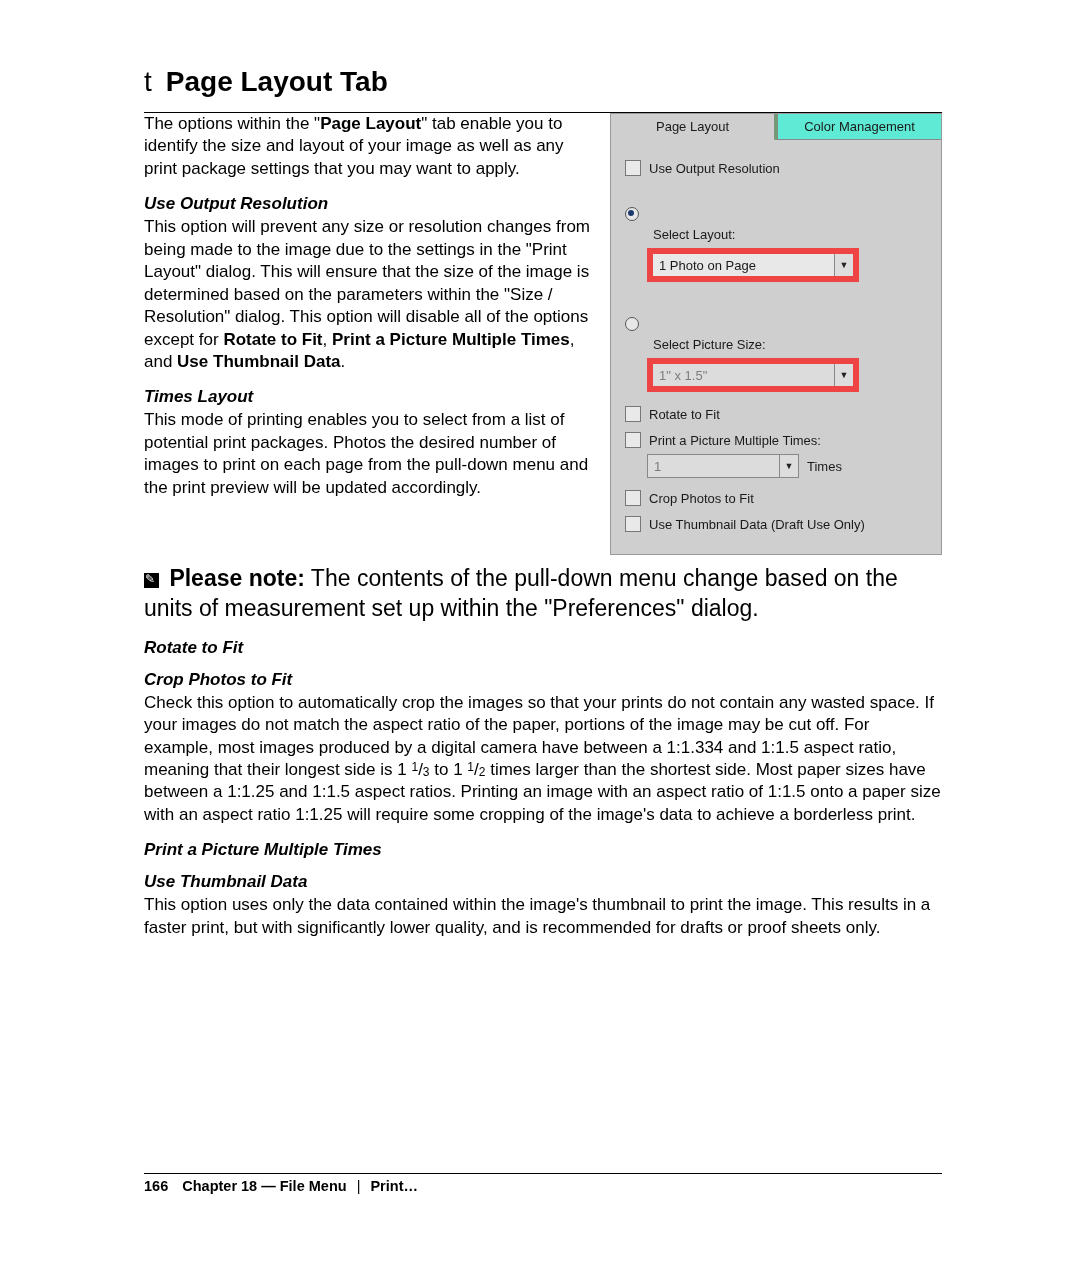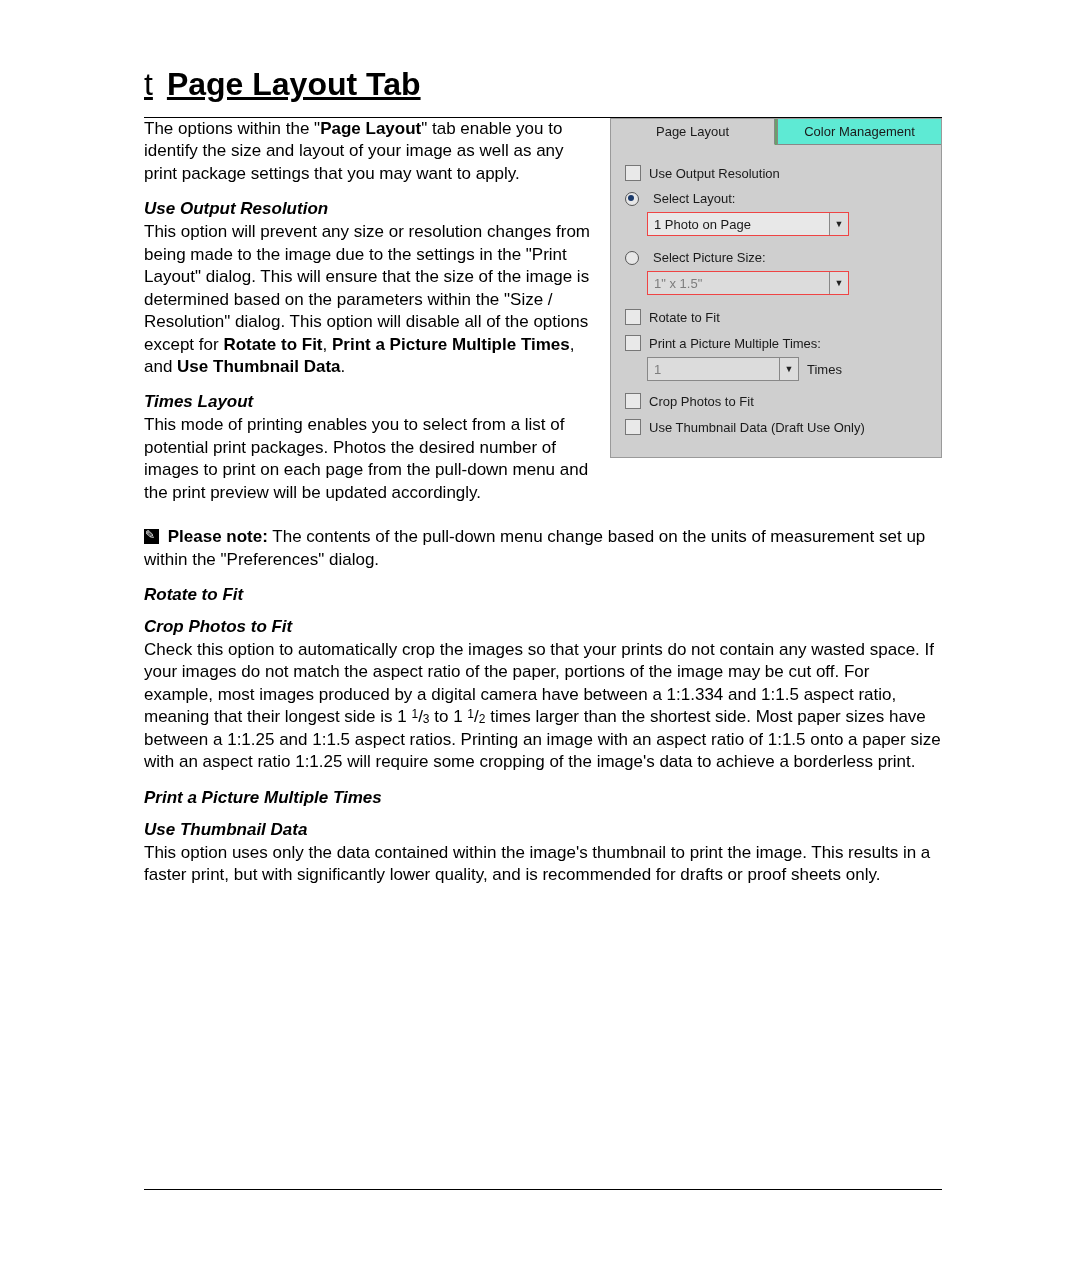--- a/index.html
+++ b/index.html
@@ -10,30 +10,29 @@
     position:relative;
   }
   .page{
     padding:66px 138px 0 144px;
   }
   .hline{border-top:1px solid #000;margin-top:6px;}
 
   h1.title{
     font-family:"Segoe UI",Arial,sans-serif;
     font-weight:700;
-    font-size:32px;
+    font-size:28px;
     margin:0 0 14px 0;
-    text-decoration:underline;
   }
   .t-prefix{font-weight:400;margin-right:14px;}
 
   p{font-size:17px;line-height:1.32;margin:0 0 14px 0;}
   .sub{font-weight:700;font-style:italic;font-size:17px;margin:12px 0 2px 0;}
   .b{font-weight:700;}
-  .noteline{font-size:17px;line-height:1.32;margin:8px 0 14px 0;}
+  .noteline{font-size:23px;line-height:1.32;margin:8px 0 14px 0;}
   .note-icon{
     display:inline-block;width:15px;height:15px;
     background:#000;vertical-align:-2px;margin-right:4px;
     position:relative;
   }
   .note-icon::after{
     content:"✎";color:#fff;font-size:12px;position:absolute;left:1px;top:-1px;
   }
   .please{font-weight:700;}
 
@@ -66,26 +65,26 @@
     width:14px;height:14px;border:1px solid #777;background:#e9e9e9;
   }
   .radio{
     width:12px;height:12px;border:1px solid #555;border-radius:50%;
     background:#e7e7e7;position:relative;flex:0 0 12px;
   }
   .radio.sel::after{
     content:"";position:absolute;left:2px;top:2px;width:6px;height:6px;
     border-radius:50%;background:#1b3a6b;
   }
-  .fieldlabel{margin-left:6px;}
+  .fieldlabel{margin-left:6px;margin-top:41px;}
   .dropdown{
     margin:4px 0 14px 22px;
     display:flex;align-items:center;
     width:200px;height:22px;
-    border:1px solid #ef4444;background:#e8e8e8;
+    border:6px solid #ef4444;background:#e8e8e8;
   }
   .dropdown.disabled{color:#7d7d7d;background:#dcdcdc;}
   .dd-text{flex:1;padding:0 6px;font-size:13px;}
   .dd-btn{
     width:18px;height:100%;border-left:1px solid #888;background:#ddd;
     display:flex;align-items:center;justify-content:center;
   }
   .dd-btn::after{content:"▼";font-size:9px;color:#222;}
   .spinrow{display:flex;align-items:center;gap:8px;margin:4px 0 12px 22px;}
   .spinbox{
@@ -205,13 +204,19 @@
   </p>
 
   <div class="sub">Print a Picture Multiple Times</div>
 
   <div class="sub">Use Thumbnail Data</div>
   <p>This option uses only the data contained within the image's thumbnail to print the image. This results in a faster print, but with significantly lower quality, and is recommended for drafts or proof sheets only.</p>
 </div>
 
 <div class="footer">
   <div class="footer-line"></div>
+  <div class="footer-text">
+    <span class="pg">166</span>
+    <span class="ch">Chapter 18 — File Menu</span>
+    <span class="sep">|</span>
+    <span class="ch">Print…</span>
+  </div>
 </div>
 
 </body></html>

